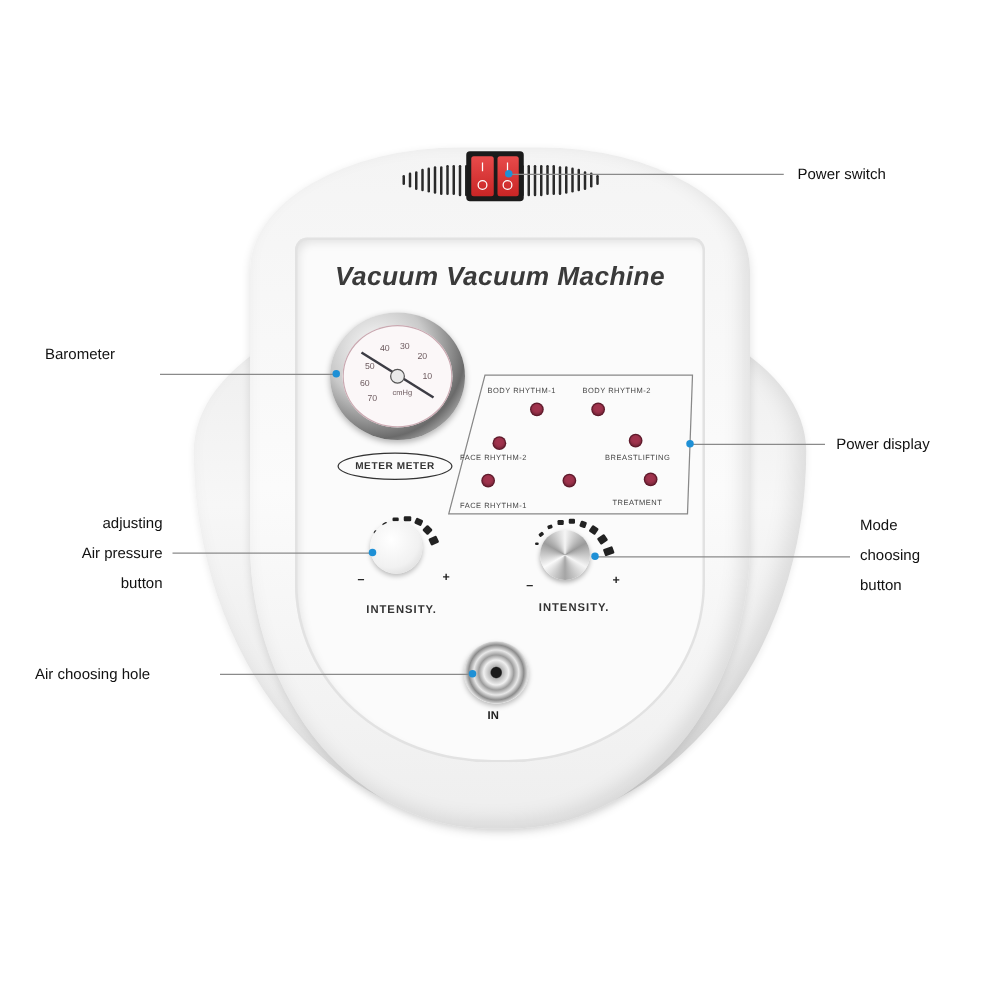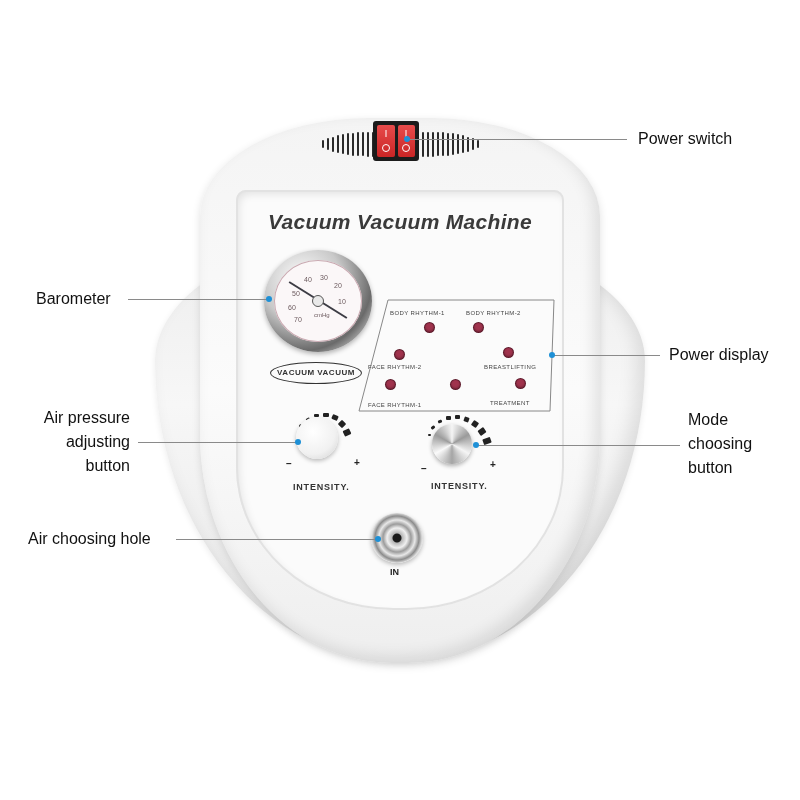--- a/index.html
+++ b/index.html
@@ -48,21 +48,21 @@
                 background:conic-gradient(#f5f5f5 0deg,#9a9a9a 60deg,#f5f5f5 120deg,#a5a5a5 180deg,#fafafa 240deg,#9c9c9c 300deg,#f5f5f5 360deg);
                 box-shadow:0 2px 4px rgba(0,0,0,0.3); }
   .scale-seg { position:absolute; background:#222; border-radius:1px; }
   .pm { position:absolute; font-size:10px; font-weight:bold; color:#222; }
   .intensity { position:absolute; font-size:9px; font-weight:bold; color:#333; letter-spacing:0.8px; }
   .inlet { position:absolute; left:371px; top:513px; width:52px; height:50px; border-radius:50%;
            background:radial-gradient(circle,#1a1a1a 0 4px,#b5b5b5 5px,#f0f0f0 10px,#9c9c9c 14px,#e8e8e8 18px,#8c8c8c 22px,#dcdcdc 25px);
            box-shadow:0 2px 4px rgba(0,0,0,0.25); }
   .in-lbl { position:absolute; left:390px; top:567px; font-size:9px; font-weight:bold; color:#222; }
   
-  .callout-text { position:absolute; font-size:16px; color:#111; line-height:24px; }
+  .callout-text { position:absolute; font-size:12px; color:#111; line-height:24px; }
   .line { position:absolute; height:1px; background:#8a8a8a; }
   .dot { position:absolute; width:6px; height:6px; border-radius:50%; background:#1e90d6; }
 </style>
 </head>
 <body>
 
 <div class="wing"></div>
 <div class="shell"></div>
 <div class="panel"></div>
 
@@ -114,21 +114,21 @@
     <span class="gauge-num" style="left:60px;top:22px">20</span>
     <span class="gauge-num" style="left:64px;top:38px">10</span>
     <span class="gauge-num" style="left:18px;top:30px">50</span>
     <span class="gauge-num" style="left:14px;top:44px">60</span>
     <span class="gauge-num" style="left:20px;top:56px">70</span>
     <span class="gauge-num" style="left:40px;top:52px;font-size:6px">cmHg</span>
     <div class="needle"></div>
     <div class="hub"></div>
   </div>
 </div>
-<div class="vm-label">VACUUM VACUUM</div>
+<div class="vm-label">METER METER</div>
 
 <div class="mode-panel">
   <svg width="197" height="113">
     <polygon points="30,1 196,1 192,112 1,112" fill="none" stroke="#888" stroke-width="1"></polygon>
   </svg>
   <span class="mode-lbl" style="left:32px;top:11px">BODY RHYTHM-1</span>
   <span class="mode-lbl" style="left:108px;top:11px">BODY RHYTHM-2</span>
   <span class="mode-lbl" style="left:10px;top:65px">FACE RHYTHM-2</span>
   <span class="mode-lbl" style="left:126px;top:65px">BREASTLIFTING</span>
   <span class="mode-lbl" style="left:10px;top:103px">FACE RHYTHM-1</span>
@@ -174,31 +174,31 @@
 
 <div class="inlet"></div>
 <span class="in-lbl">IN</span>
 
 <div class="line" style="left:407px;top:139px;width:220px"></div>
 <div class="dot" style="left:404px;top:136px"></div>
 <span class="callout-text" style="left:638px;top:127px">Power switch</span>
 
 <div class="line" style="left:128px;top:299px;width:141px"></div>
 <div class="dot" style="left:266px;top:296px"></div>
-<span class="callout-text" style="left:36px;top:287px">Barometer</span>
+<span class="callout-text" style="left:36px;top:271px">Barometer</span>
 
 <div class="line" style="left:552px;top:355px;width:108px"></div>
 <div class="dot" style="left:549px;top:352px"></div>
 <span class="callout-text" style="left:669px;top:343px">Power display</span>
 
 <div class="line" style="left:138px;top:442px;width:160px"></div>
 <div class="dot" style="left:295px;top:439px"></div>
 <div class="callout-text" style="left:20px;top:406px;width:110px;text-align:right">
+  <div>adjusting</div>
   <div>Air pressure</div>
-  <div>adjusting</div>
   <div>button</div>
 </div>
 
 <div class="line" style="left:476px;top:445px;width:204px"></div>
 <div class="dot" style="left:473px;top:442px"></div>
 <div class="callout-text" style="left:688px;top:408px">
   <div>Mode</div>
   <div>choosing</div>
   <div>button</div>
 </div>

